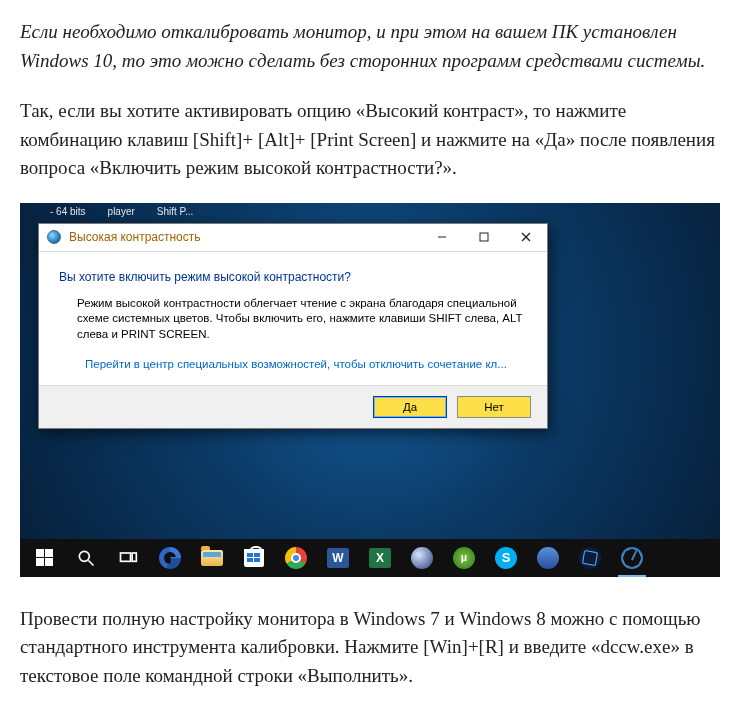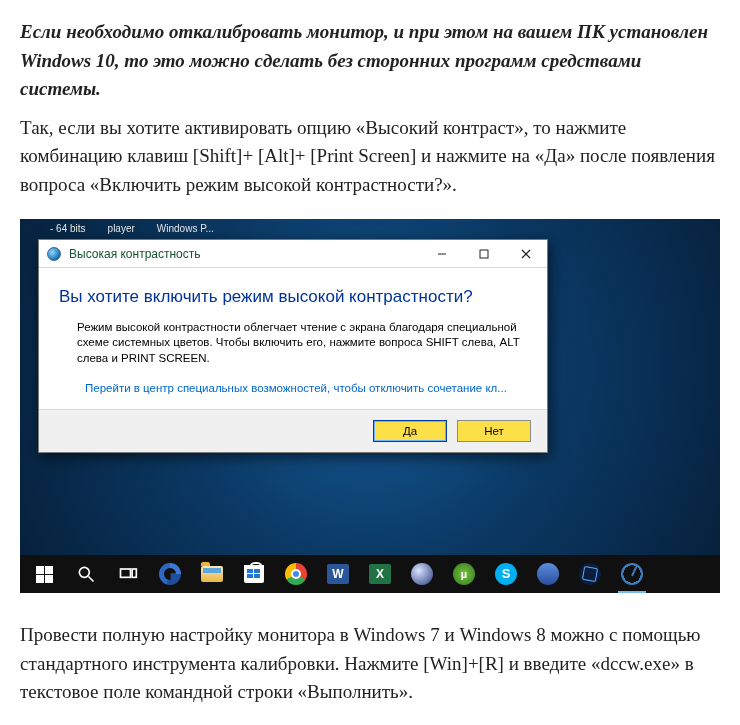--- a/index.html
+++ b/index.html
@@ -5,21 +5,21 @@
   * { box-sizing: border-box; margin: 0; padding: 0; }
   body {
     font-family: Georgia, 'Times New Roman', serif;
     font-size: 19px;
     line-height: 1.5;
     color: #222;
     background: #fff;
     width: 740px;
     padding: 18px 20px 20px 20px;
   }
-  .para-italic { font-style: italic; margin-bottom: 10px; font-weight: bold; }
+  .para-italic { font-style: italic; margin-bottom: 22px; }
   .para-normal { margin-bottom: 20px; }
   .para-bottom { margin-top: 28px; }
 
   
   .screenshot {
     width: 700px;
     height: 374px;
     margin: 10px auto 0 auto;
     background: radial-gradient(circle at 50% 40%, #155d9b 0%, #0b3a66 45%, #061e38 100%);
     position: relative;
@@ -65,21 +65,21 @@
   .dlg-title .globe-icon {
     width: 14px; height: 14px;
     margin-left: 8px;
     border-radius: 50%;
     background: radial-gradient(circle at 35% 35%, #8fd6ff 0, #2a7fbf 60%, #0d3e63 100%);
     border: 1px solid #3a6a94;
   }
   .dlg-title .title-text {
     margin-left: 8px;
     font-size: 12px;
-    color: #14532d;
+    color: #a16207;
   }
   .dlg-ctrls {
     position: absolute; right: 0; top: 0;
     display: flex;
     height: 100%;
   }
   .dlg-ctrls .ctrl {
     width: 42px;
     display: flex;
     align-items: center;
@@ -89,21 +89,21 @@
     font-family: Arial, sans-serif;
   }
   .dlg-ctrls .ctrl svg { width:10px; height:10px; }
 
   .dlg-body {
     padding: 16px 20px 12px 20px;
     background: #fff;
   }
   .dlg-question {
     color: #003399;
-    font-size: 17px;
+    font-size: 12px;
     margin-bottom: 10px;
   }
   .dlg-desc {
     color: #000;
     font-size: 11.5px;
     line-height: 1.35;
     margin-left: 18px;
     margin-bottom: 14px;
   }
   .dlg-link {
@@ -199,21 +199,21 @@
 <body>
 
 <p class="para-italic">Если необходимо откалибровать монитор, и при этом на вашем ПК установлен Windows 10, то это можно сделать без сторонних программ средствами системы.</p>
 <p class="para-normal">Так, если вы хотите активировать опцию «Высокий контраст», то нажмите комбинацию клавиш [Shift]+ [Alt]+ [Print Screen] и нажмите на «Да» после появления вопроса «Включить режим высокой контрастности?».</p>
 
 <div class="screenshot">
 
   <div class="top-running">
     <span>- 64 bits</span>
     <span>player</span>
-    <span>Windows P...</span>
+    <span>Shift P...</span>
   </div>
 
   <div class="dialog">
     <div class="dlg-title">
       <span class="globe-icon"></span>
       <span class="title-text">Высокая контрастность</span>
       <div class="dlg-ctrls">
         <div class="ctrl">
           <svg viewBox="0 0 10 10">
               <line x1="1" y1="5" x2="9" y2="5" stroke="#222" stroke-width="1"></line>
@@ -227,21 +227,21 @@
         <div class="ctrl">
           <svg viewBox="0 0 10 10">
               <line x1="1" y1="1" x2="9" y2="9" stroke="#222" stroke-width="1.2"></line>
               <line x1="9" y1="1" x2="1" y2="9" stroke="#222" stroke-width="1.2"></line>
             </svg>
         </div>
       </div>
     </div>
     <div class="dlg-body">
       <div class="dlg-question">Вы хотите включить режим высокой контрастности?</div>
-      <div class="dlg-desc">Режим высокой контрастности облегчает чтение с экрана благодаря специальной схеме системных цветов. Чтобы включить его, нажмите вопроса SHIFT слева, ALT слева и PRINT SCREEN.</div>
+      <div class="dlg-desc">Режим высокой контрастности облегчает чтение с экрана благодаря специальной схеме системных цветов. Чтобы включить его, нажмите клавиши SHIFT слева, ALT слева и PRINT SCREEN.</div>
       <div class="dlg-link">Перейти в центр специальных возможностей, чтобы отключить сочетание кл...</div>
     </div>
     <div class="dlg-buttons">
       <button class="default">Да</button>
       <button>Нет</button>
     </div>
   </div>
 
   <div class="taskbar">
     <div class="tb-item">

